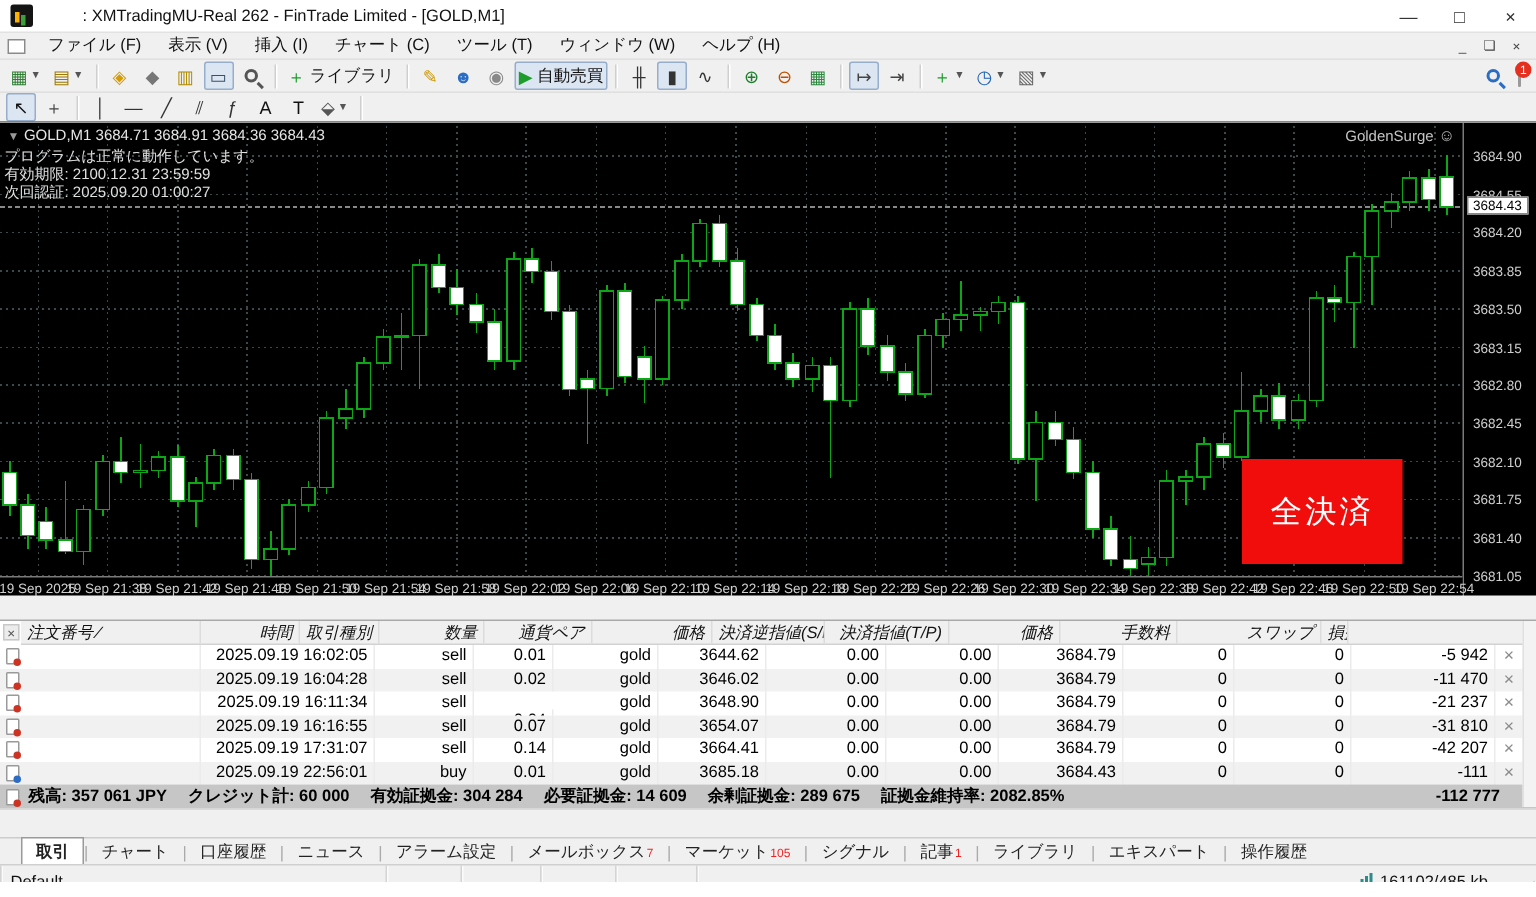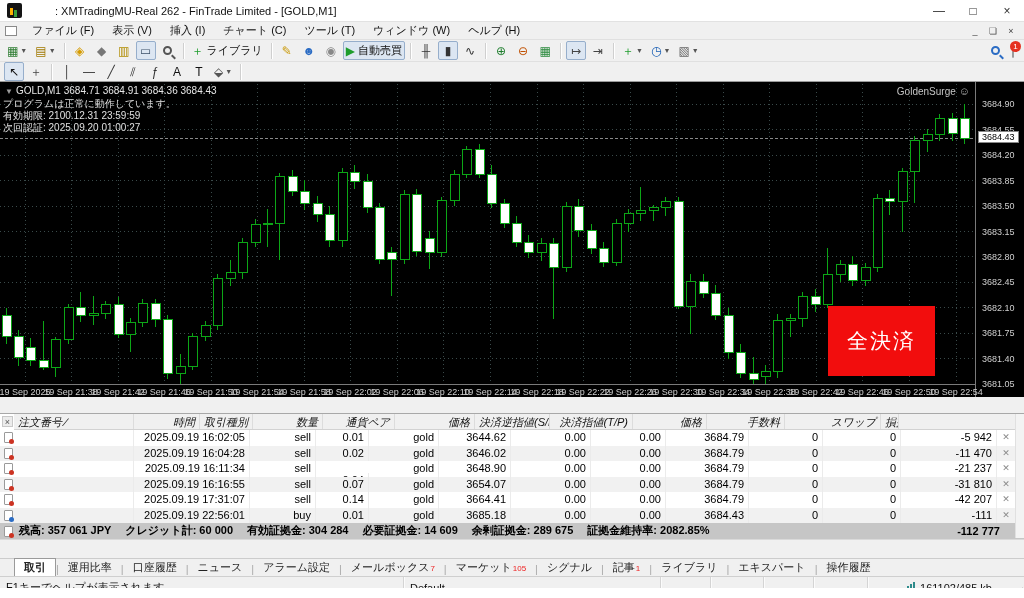--- a/index.html
+++ b/index.html
@@ -639,21 +639,21 @@
     <div class="term-scroll"></div>
   </div>
 
   <div class="dock-strip">≡<br>≡</div>
   <div class="tabsrow" id="tabsrow">
       <div class="tab active">
         <span>取引</span>
       </div>
       <span class="tab-sep">|</span>
       <div class="tab">
-        <span>運用比率</span>
+        <span>チャート</span>
       </div>
       <span class="tab-sep">|</span>
       <div class="tab">
         <span>口座履歴</span>
       </div>
       <span class="tab-sep">|</span>
       <div class="tab">
         <span>ニュース</span>
       </div>
       <span class="tab-sep">|</span>
@@ -687,21 +687,20 @@
       <div class="tab">
         <span>エキスパート</span>
       </div>
       <span class="tab-sep">|</span>
       <div class="tab">
         <span>操作履歴</span>
       </div>
     </div>
 
   <div class="statusbar">
-    <div class="sb-cell sb-msg">F1キーでヘルプが表示されます</div>
     <div class="sb-cell" style="flex:0 0 257px;">
         <span>Default</span>
       </div>
     <div class="sb-cell" style="flex:0 0 50px;"></div>
     <div class="sb-cell" style="flex:0 0 53px;"></div>
     <div class="sb-cell" style="flex:0 0 50px;"></div>
     <div class="sb-cell" style="flex:0 0 54px;"></div>
     <div class="sb-cell" style="flex:1; justify-content:flex-end; padding-right:32px;">
       <span class="bars">
           <span style="height:4px"></span>

